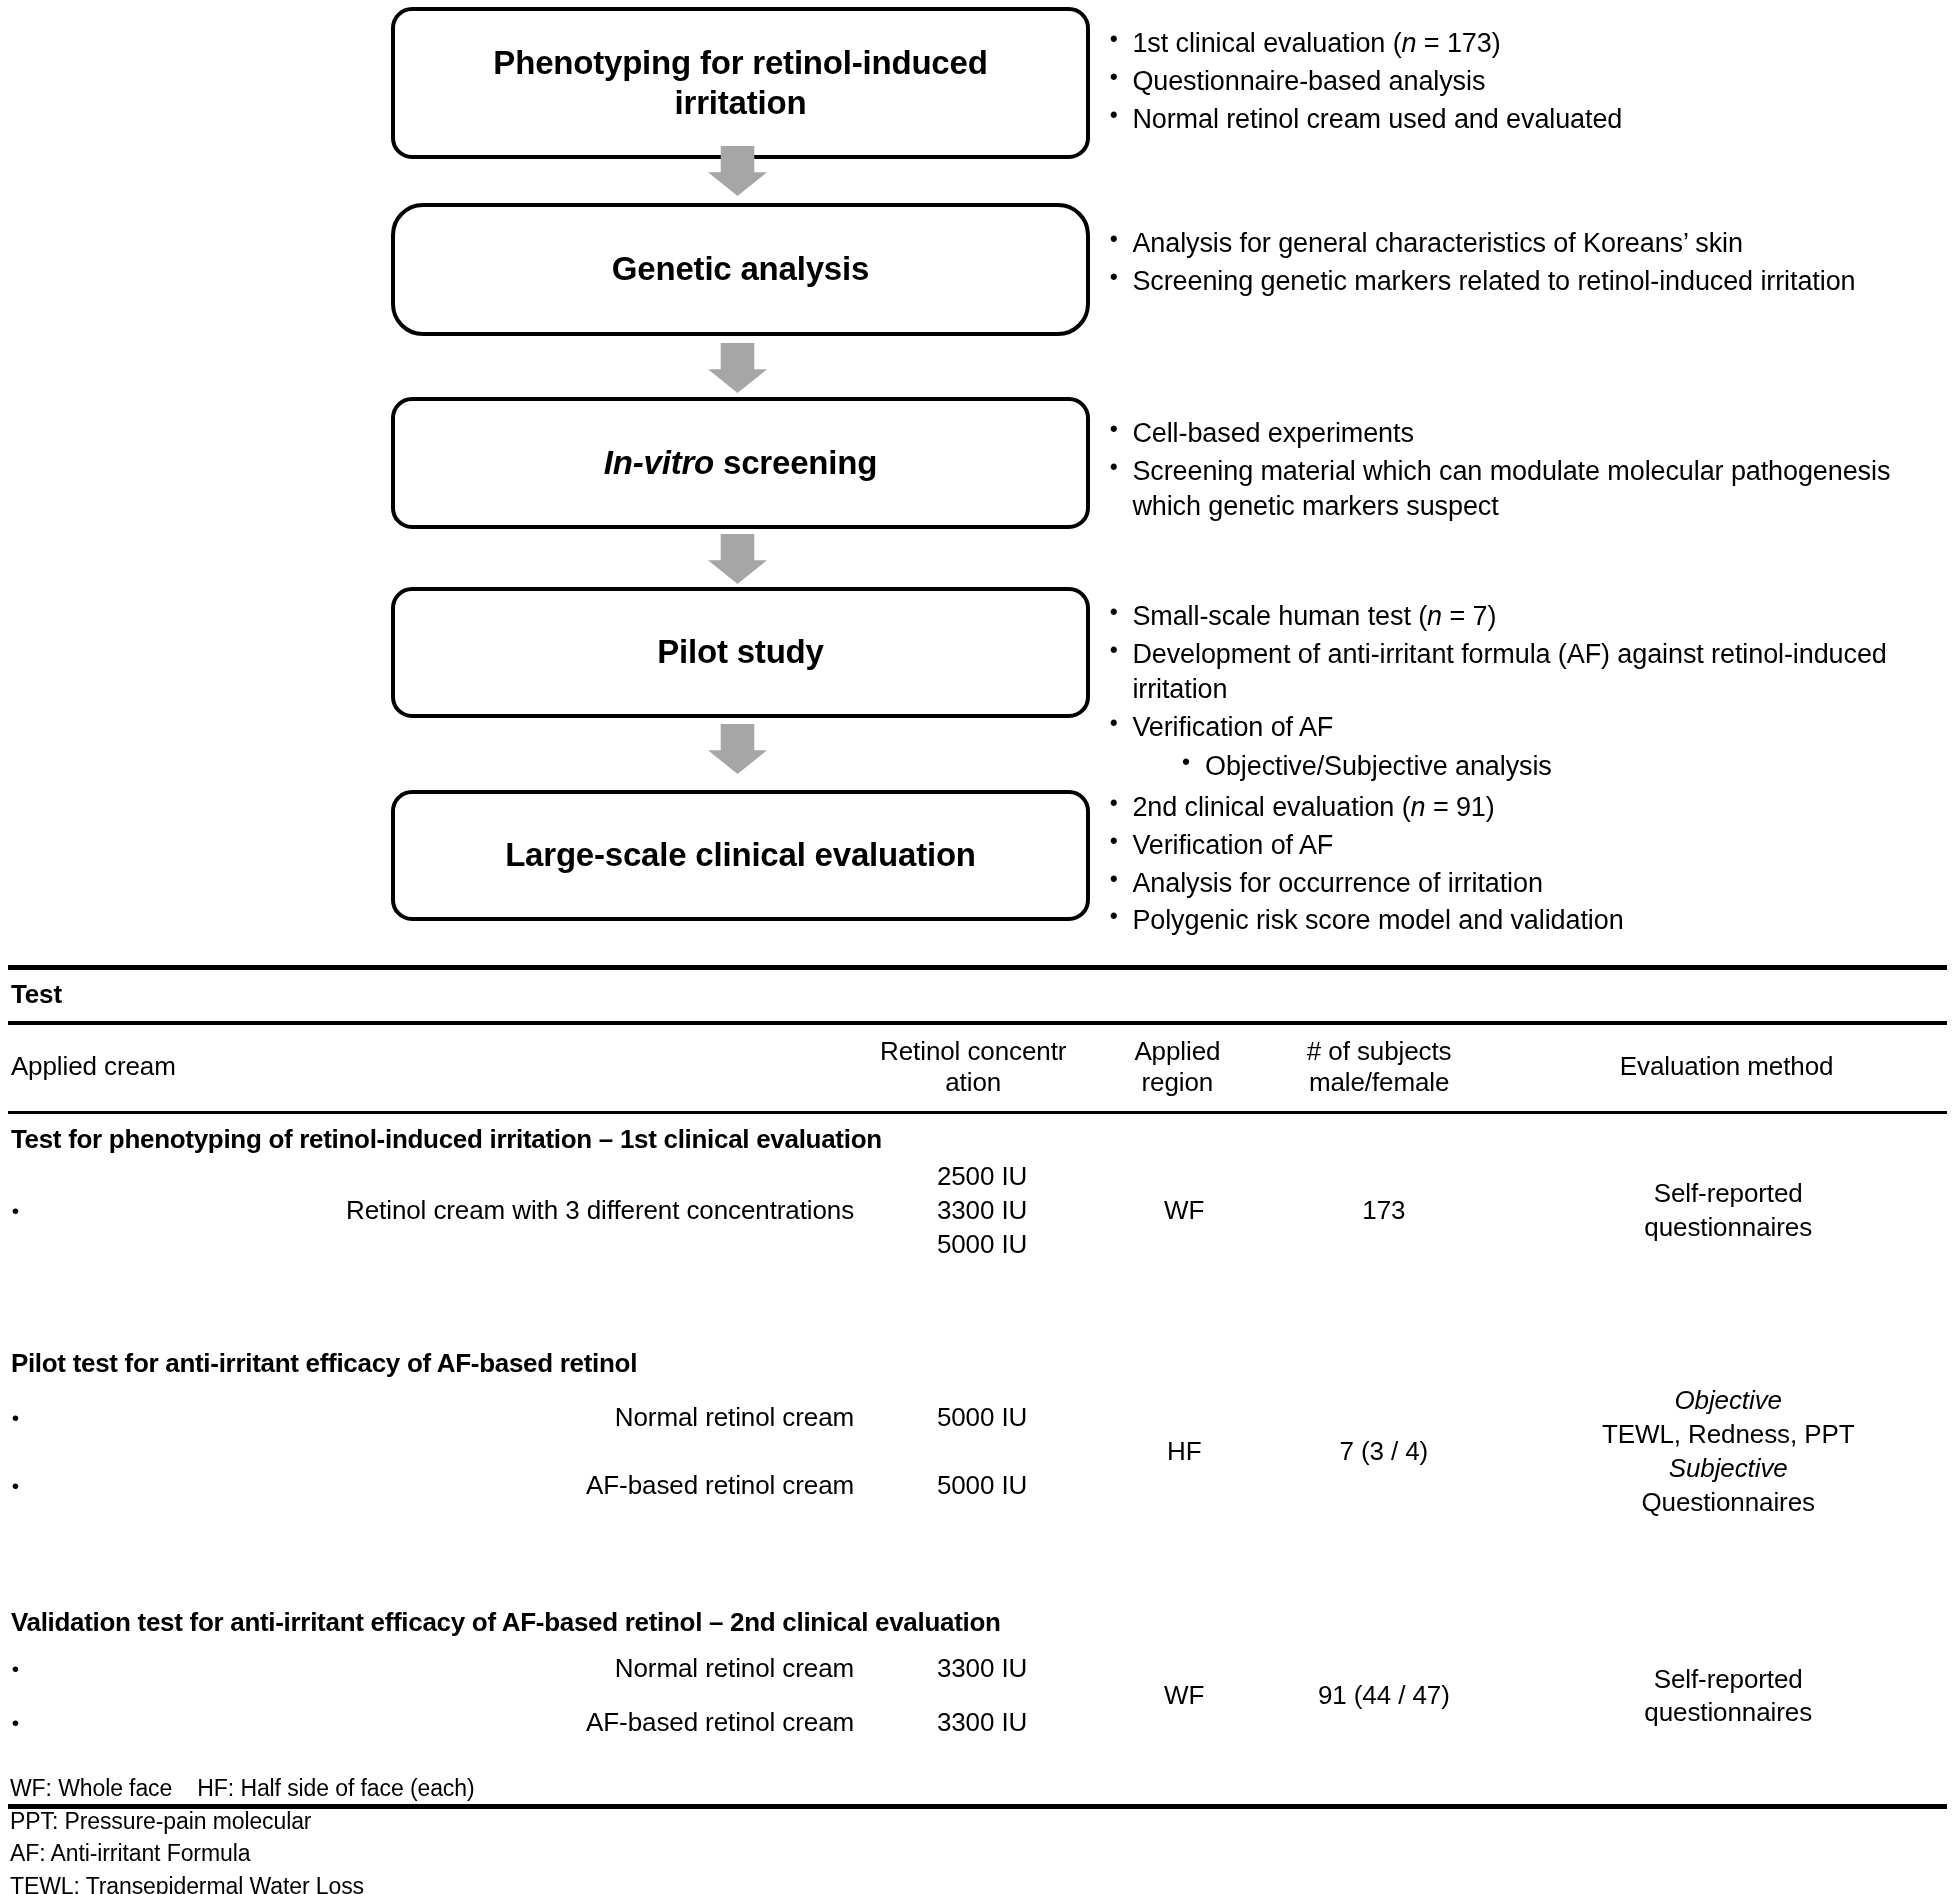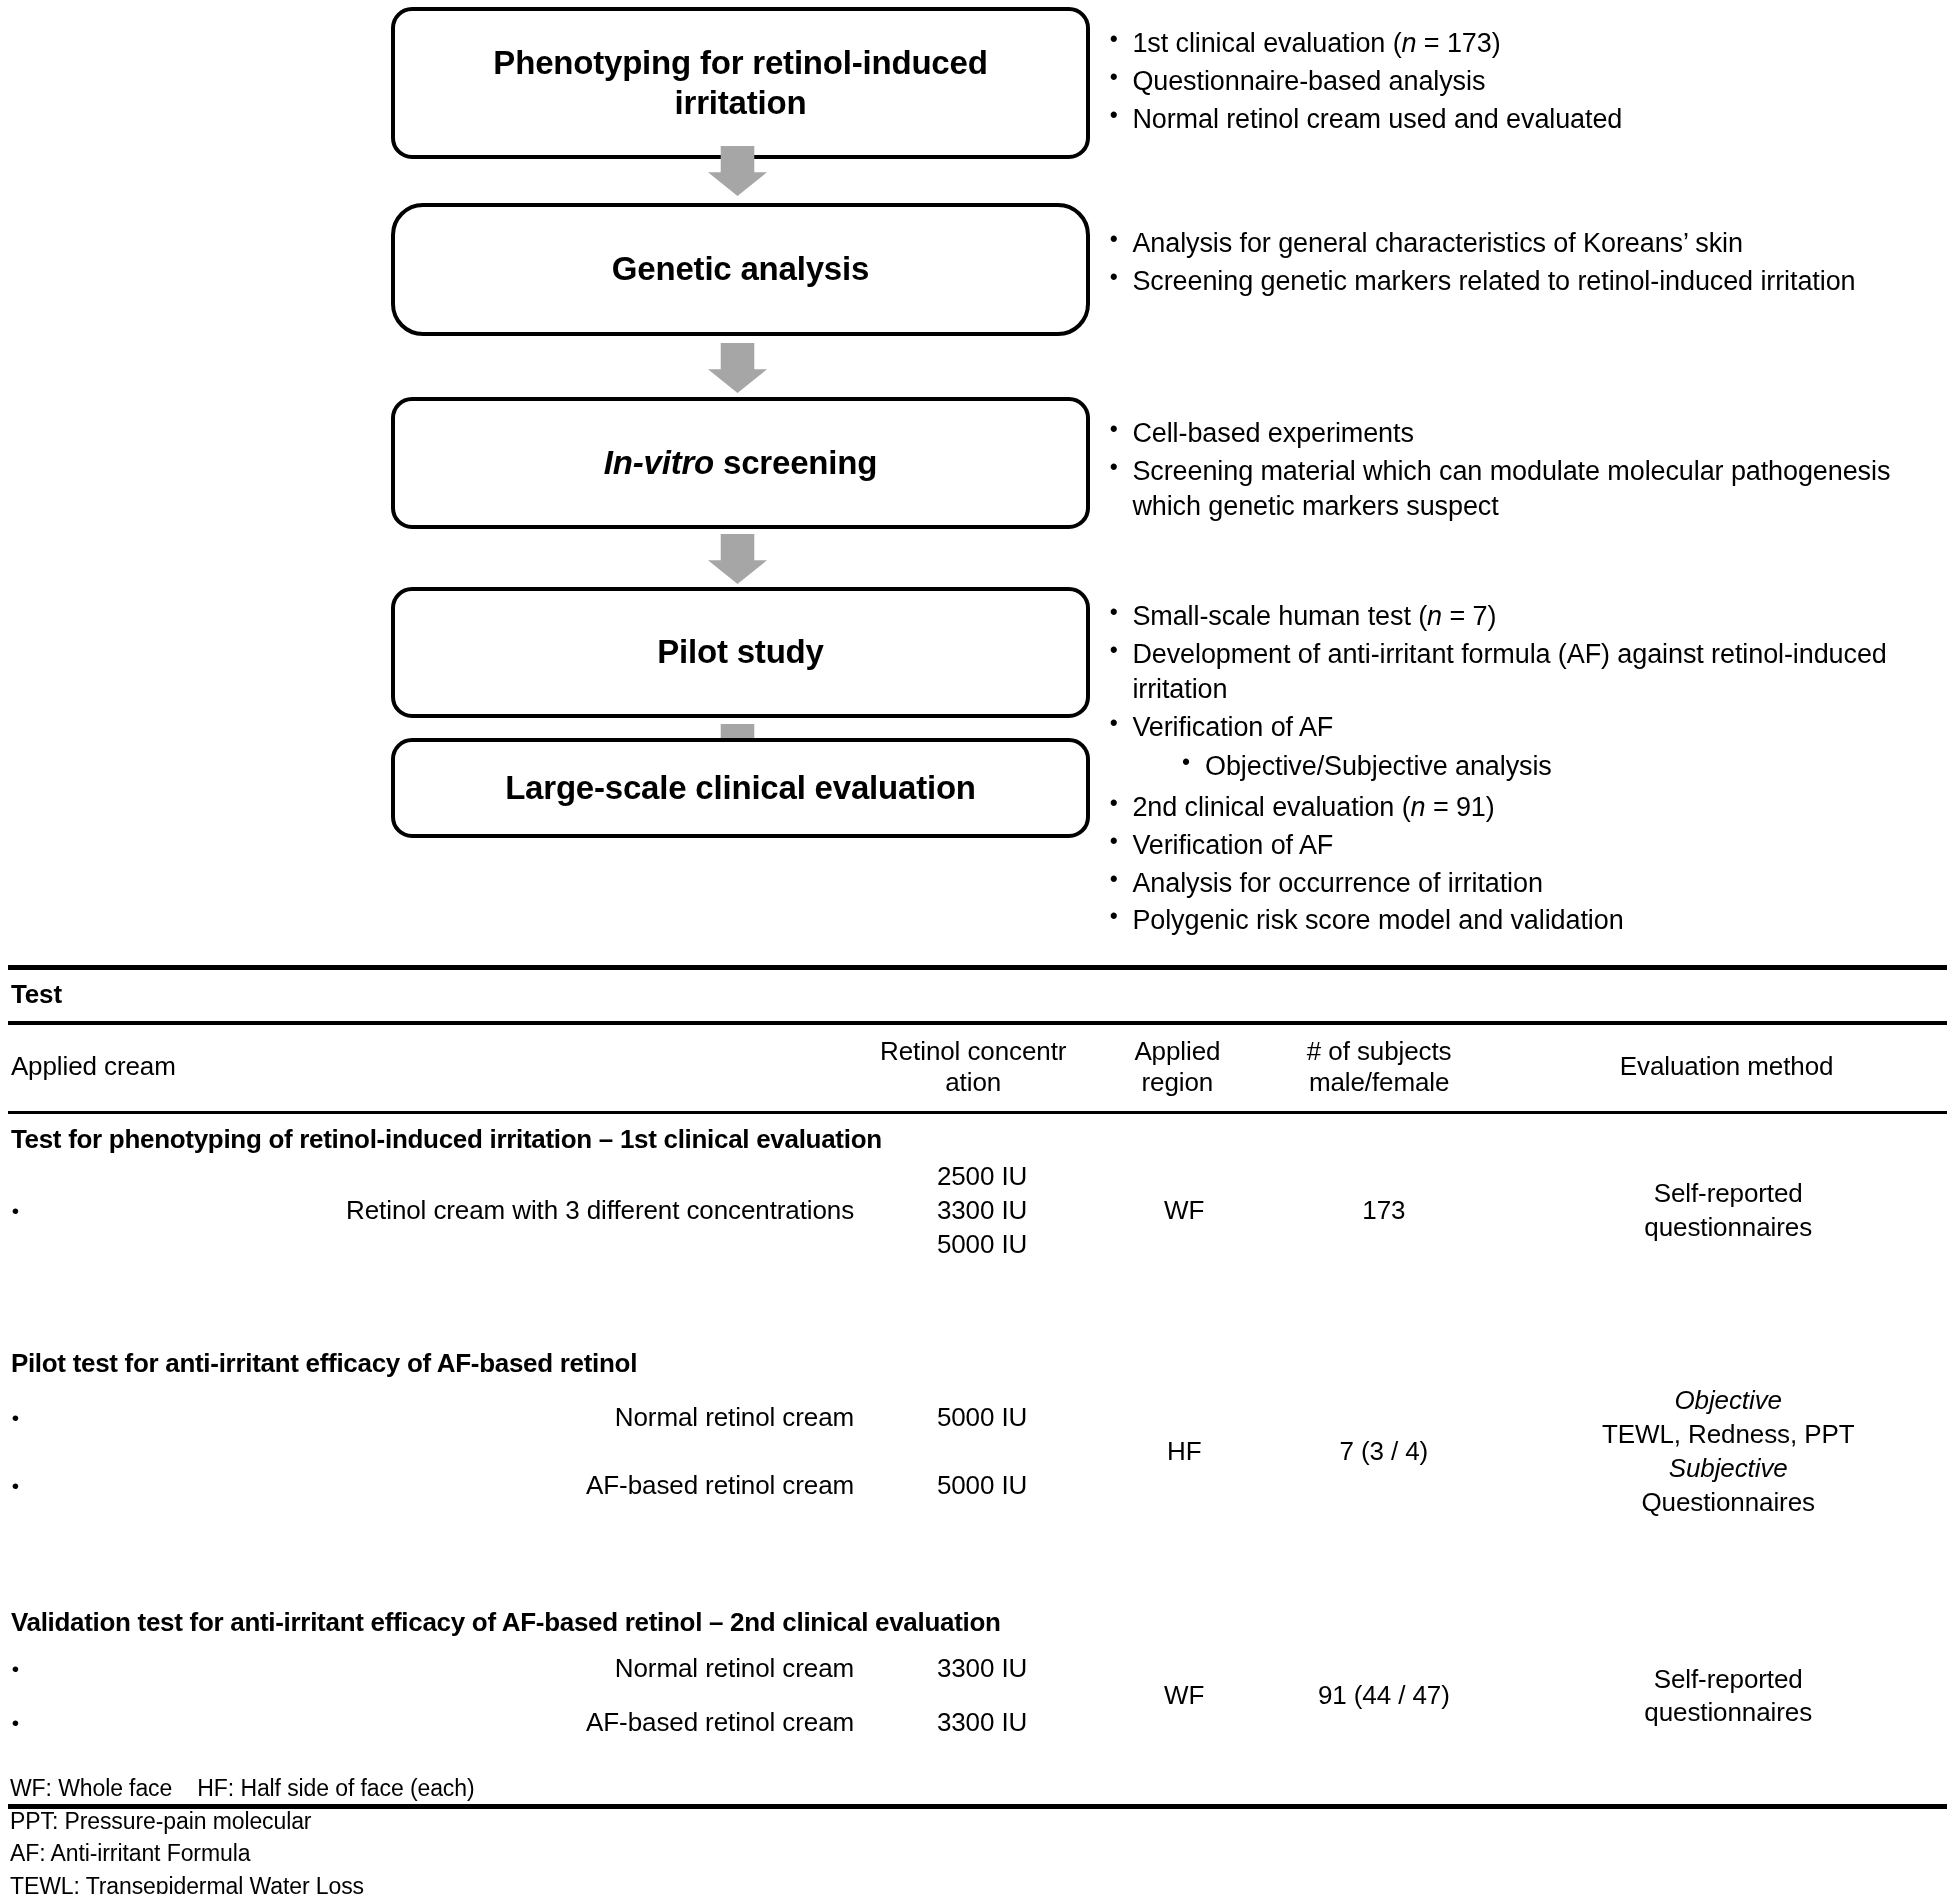--- a/index.html
+++ b/index.html
@@ -239,21 +239,21 @@
       <li class="sub">Objective/Subjective  analysis</li>
     </ul>
   </div>
 
   <div class="arrow" style="top:724px;">
     <svg viewBox="0 0 130 110" width="59" height="50" aria-hidden="true">
       <polygon points="28,0 102,0 102,58 130,58 65,110 0,58 28,58" fill="#A6A6A6"></polygon>
     </svg>
   </div>
 
-  <div class="flow-box" style="top:738px; height:100px;justify-content:center;">
+  <div class="flow-box" style="top:790px; height:131px;justify-content:center;">
     <div><span>Large-scale clinical evaluation</span></div>
   </div>
   <div class="bullets" style="top:790px;">
     <ul>
       <li>2nd clinical evaluation  (<i>n</i> = 91)</li>
       <li>Verification of AF</li>
       <li>Analysis for occurrence of irritation</li>
       <li>Polygenic risk score model and validation</li>
     </ul>
   </div>

